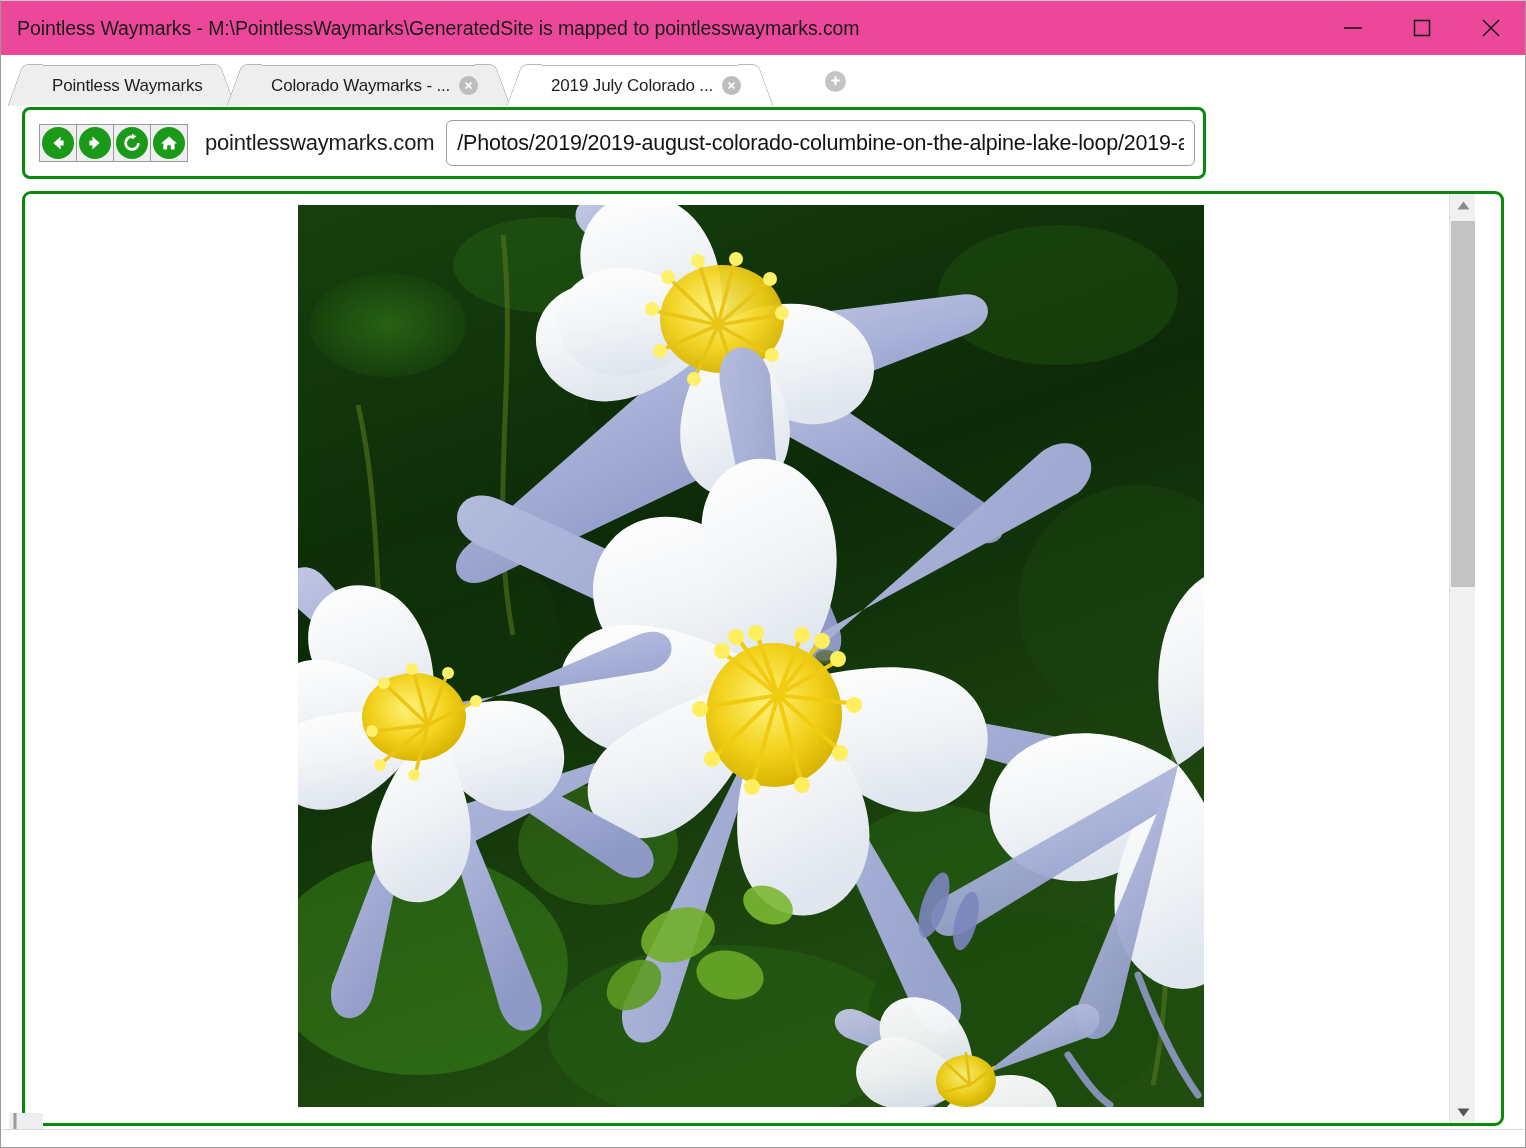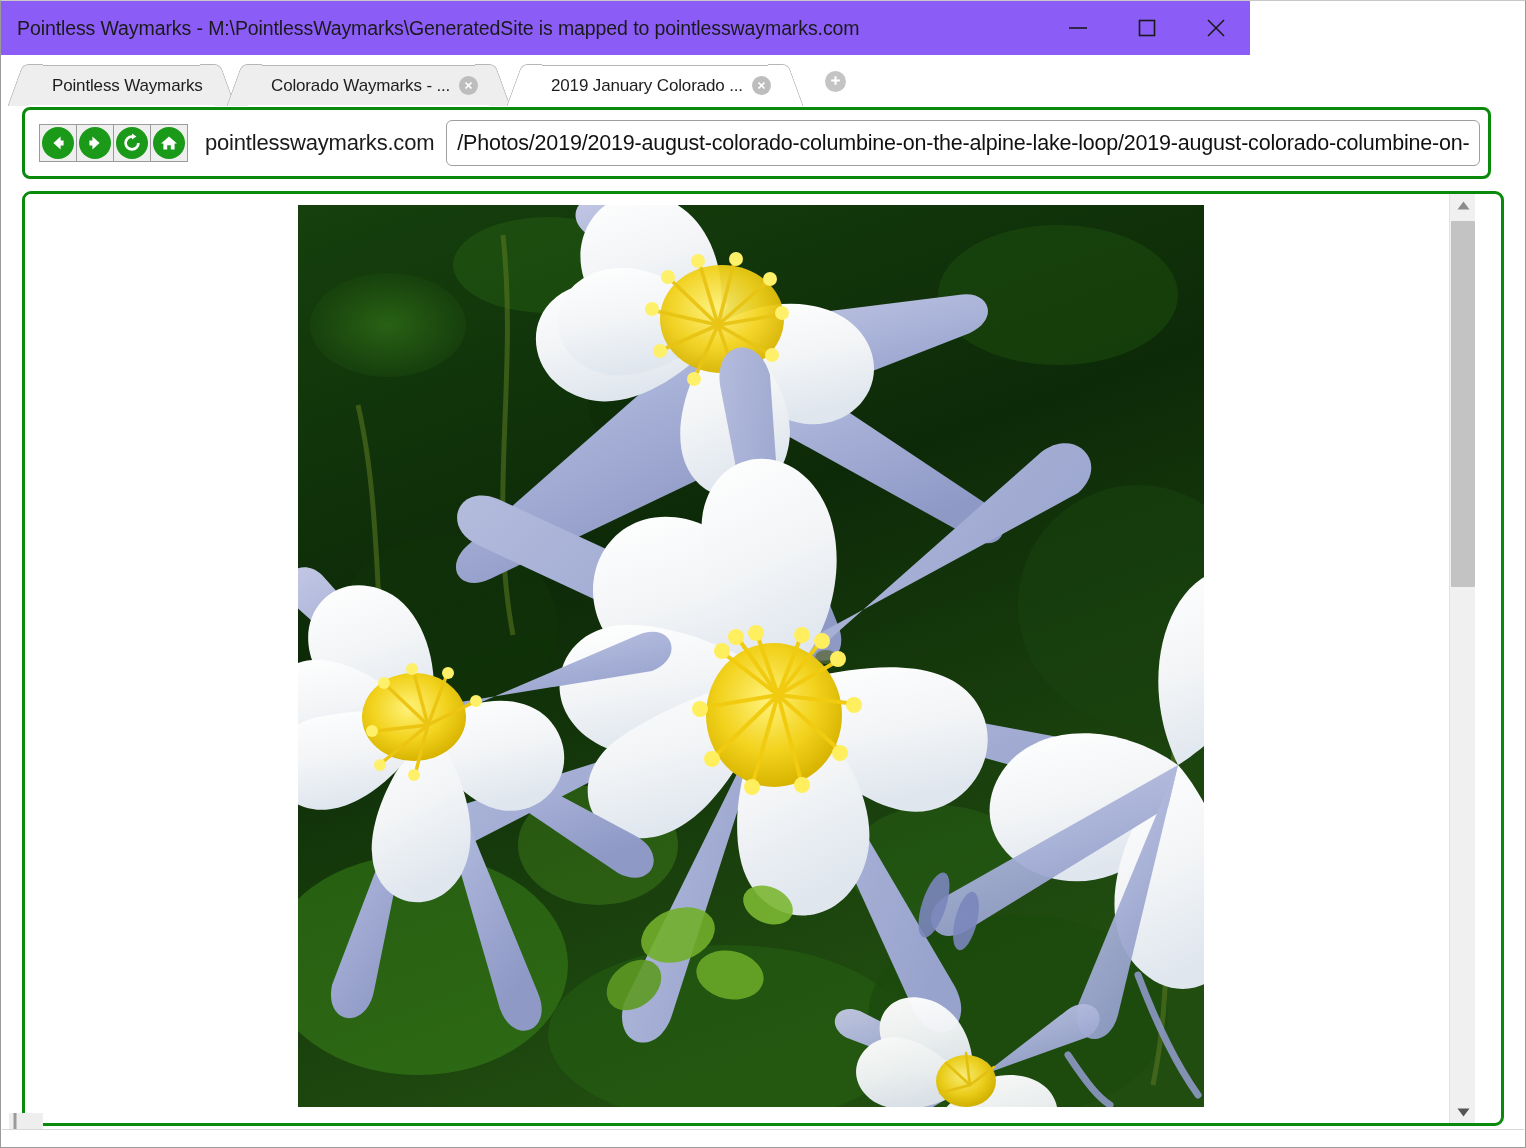--- a/index.html
+++ b/index.html
@@ -17,22 +17,22 @@
     height: 1148px;
     background: #ffffff;
     border: 1px solid #9a9a9a;
     border-top: 1px solid #c9c9c9;
   }
 
   
   #titlebar {
     position: absolute;
     left: 0; top: 0;
-    width: 1249px; height: 54px;
-    background: #8b5cf6;
+    width: 1524px; height: 54px;
+    background: #ec4899;
     display: flex;
     align-items: center;
   }
   #window-title {
     margin-left: 16px;
     font-size: 19.5px;
     color: #1a1a1a;
     white-space: nowrap;
     letter-spacing: -0.1px;
   }
@@ -129,21 +129,21 @@
     background: #c4c4c4;
     display: flex;
     align-items: center;
     justify-content: center;
   }
 
   
   #toolbar {
     position: absolute;
     left: 21px; top: 106px;
-    width: 1469px; height: 72px;
+    width: 1184px; height: 72px;
     background: #ffffff;
     border: 3px solid #0a8a0a;
     border-radius: 8px;
     display: flex;
     align-items: center;
     padding: 0 8px;
   }
   #nav-buttons {
     display: flex;
     margin-left: 6px;
@@ -309,21 +309,21 @@
       <span class="tab-label">Colorado Waymarks - ...</span>
       <span class="tab-close">
         <svg width="11" height="11" viewBox="0 0 11 11">
             <line x1="2.5" y1="2.5" x2="8.5" y2="8.5" stroke="#ffffff" stroke-width="1.7"></line>
             <line x1="8.5" y1="2.5" x2="2.5" y2="8.5" stroke="#ffffff" stroke-width="1.7"></line>
           </svg>
       </span>
     </div>
 
     <div class="tab active" style="left: 525px;">
-      <span class="tab-label">2019 January Colorado ...</span>
+      <span class="tab-label">2019 July Colorado ...</span>
       <span class="tab-close">
         <svg width="11" height="11" viewBox="0 0 11 11">
             <line x1="2.5" y1="2.5" x2="8.5" y2="8.5" stroke="#ffffff" stroke-width="1.7"></line>
             <line x1="8.5" y1="2.5" x2="2.5" y2="8.5" stroke="#ffffff" stroke-width="1.7"></line>
           </svg>
       </span>
     </div>
 
     <div id="new-tab-button" style="left: 824px;">
       <span>

